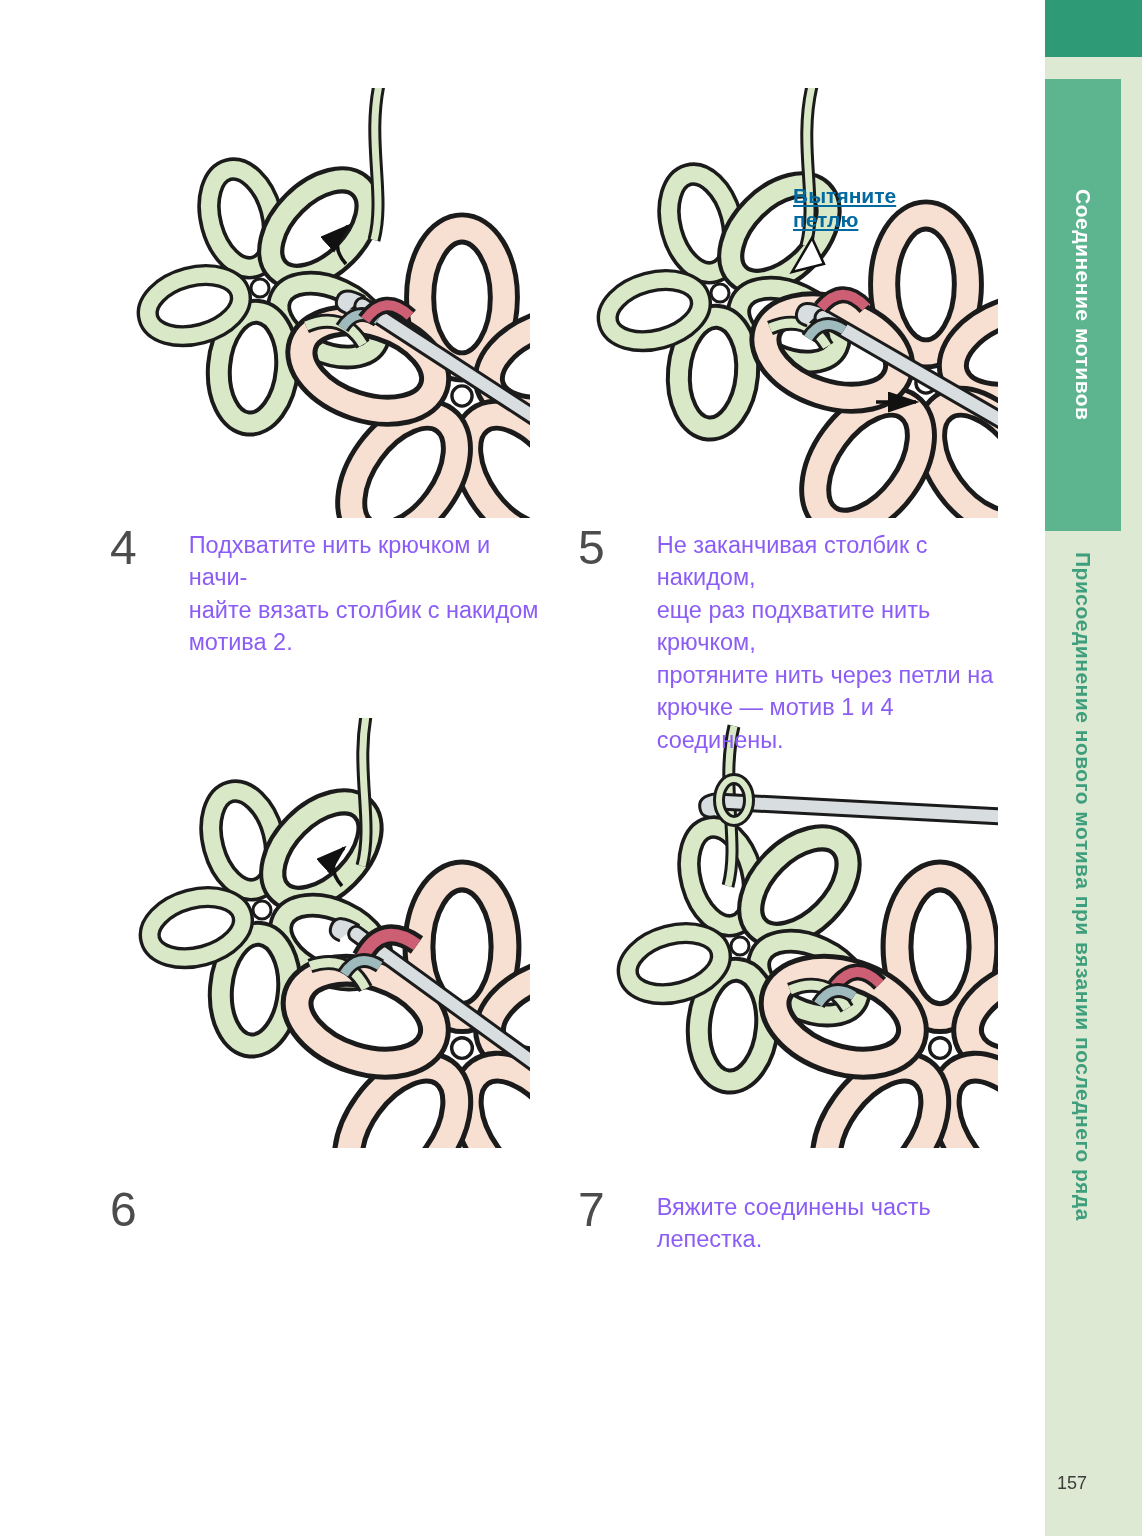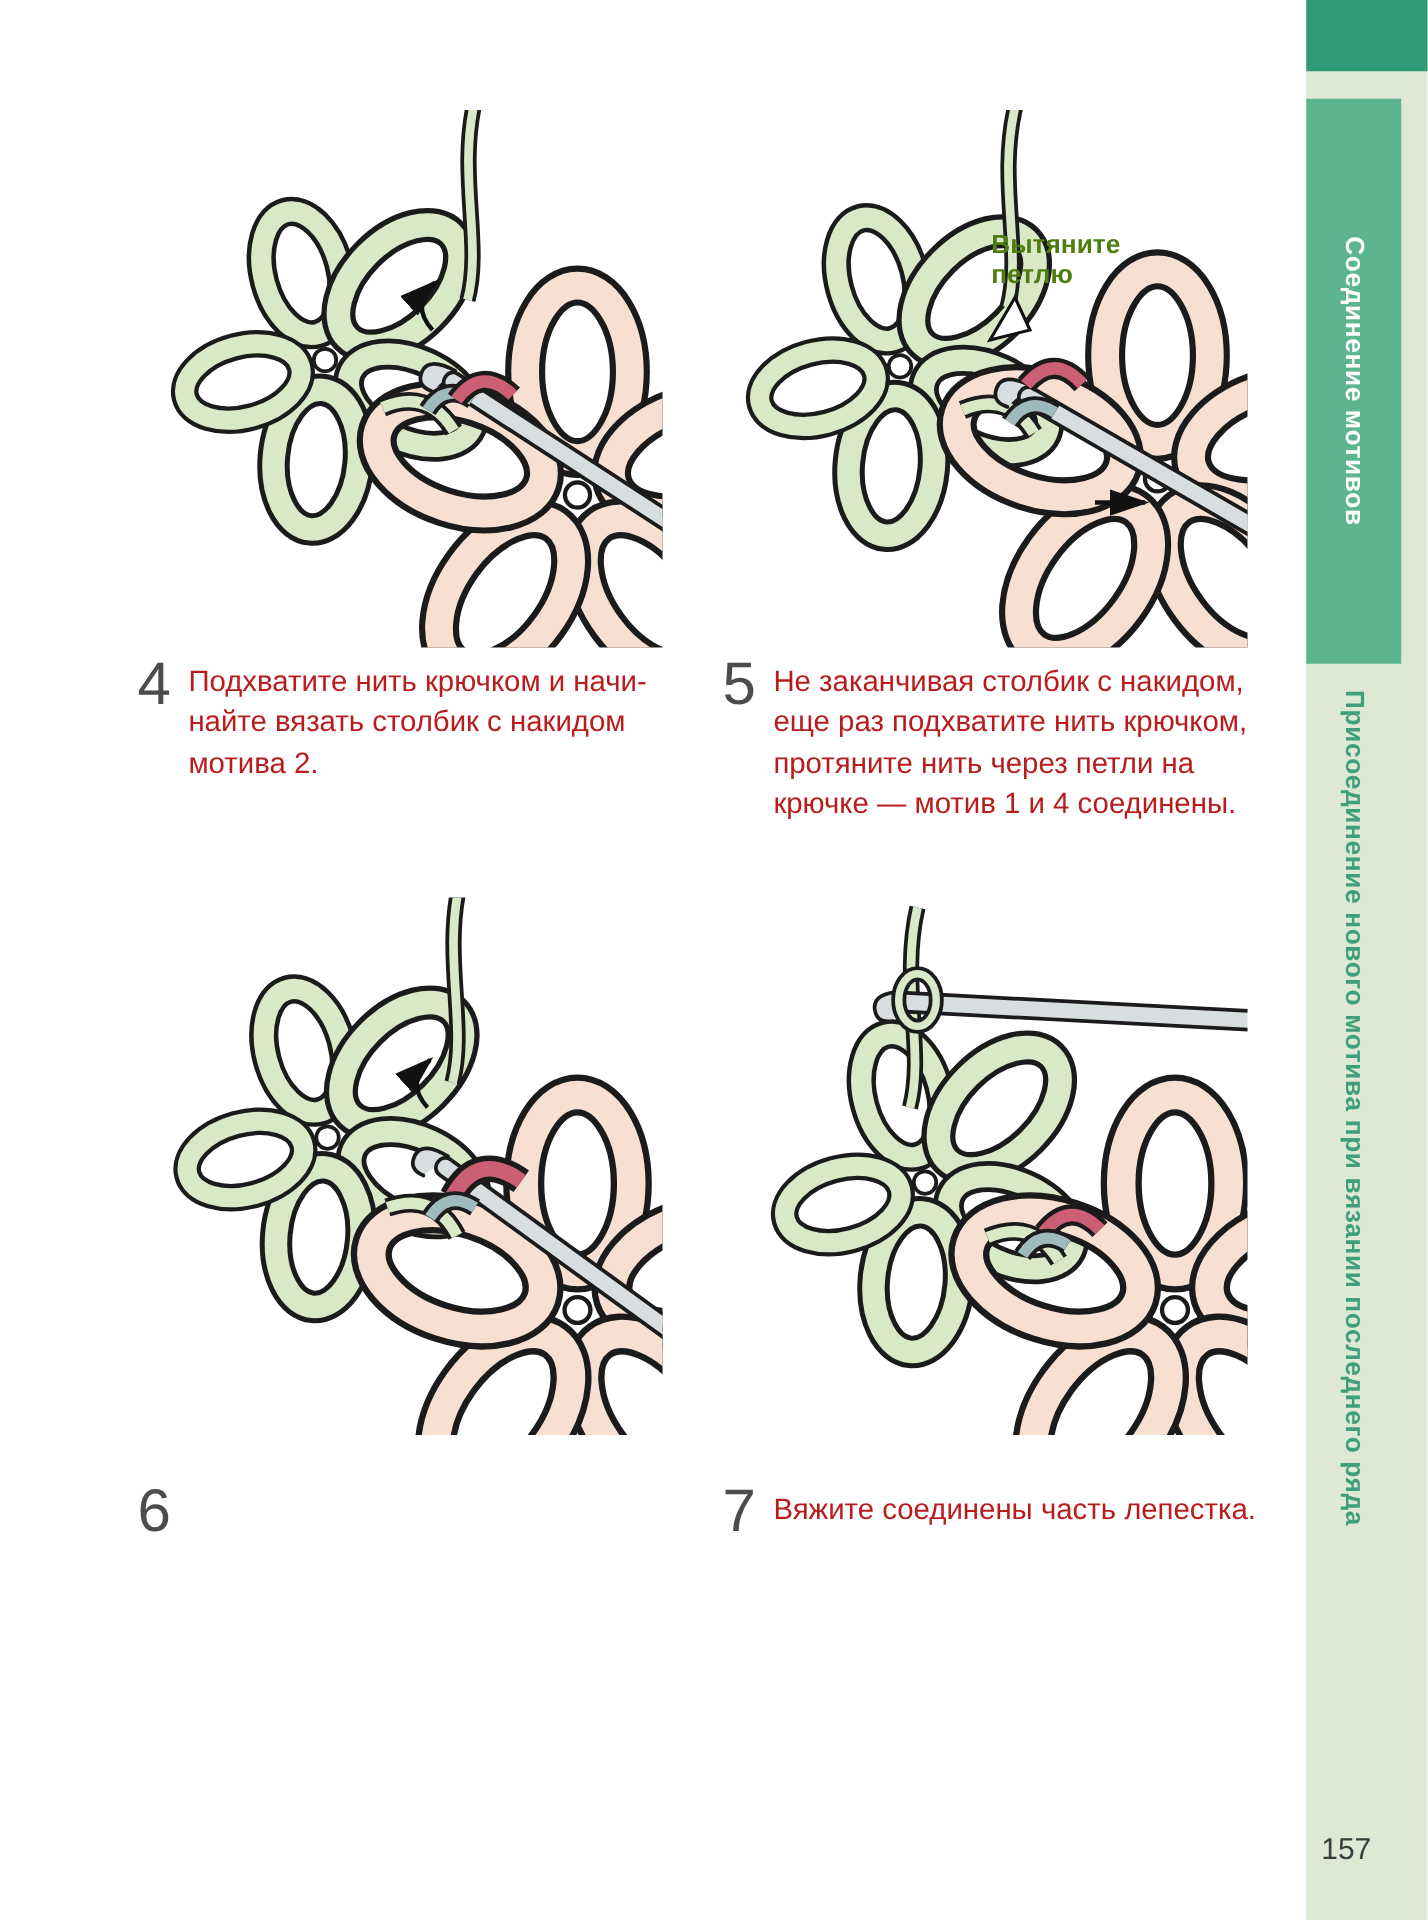--- a/index.html
+++ b/index.html
@@ -35,44 +35,44 @@
     font-size: 21px;
     letter-spacing: 0.5px;
   }
   .sidebar-tab .vtext { color: #ffffff; }
   .sidebar-label {
     position: absolute; top: 552px; left: 26px;
     color: #3f9f7c;
   }
   .pagenum {
     position: absolute; bottom: 42px; left: 12px;
-    font-size: 24px; color: #3c3c3c;
+    font-size: 18px; color: #3c3c3c;
   }
 
   
   .panel { position: absolute; width: 420px; height: 430px; }
   .panel svg { width: 100%; height: 100%; display: block; }
   .annotation {
     position: absolute;
-    font-size: 21px; font-weight: bold; color: #4d7c0f;
-    line-height: 1.15; white-space: pre-line;
+    font-size: 21px; font-weight: bold; color: #0369a1;
+    line-height: 1.15; white-space: pre-line; text-decoration: underline;
   }
 
   
   .caption {
     position: absolute; display: flex; align-items: flex-start;
     width: 432px;
   }
   .step-num {
     font-size: 48px; color: #4c4c4c; line-height: 1;
     margin-right: 14px; font-weight: 400;
   }
   .step-text {
-    font-size: 23.5px; color: #b91c1c; line-height: 1.38;
-    white-space: pre-line; padding-top: 5px;
+    font-size: 23.5px; color: #8b5cf6; line-height: 1.38;
+    white-space: pre-line; padding-top: 5px; margin-left: 38px;
   }
 </style>
 </head>
 <body>
 
 <svg width="0" height="0" style="position:absolute" aria-hidden="true">
   <defs>
     <g id="petalG">
       <ellipse cx="0" cy="-80" rx="34" ry="56" fill="none" stroke="#1b1b1b" stroke-width="26"></ellipse>
       <ellipse cx="0" cy="-80" rx="34" ry="56" fill="none" stroke="#d9e8c6" stroke-width="18"></ellipse>

